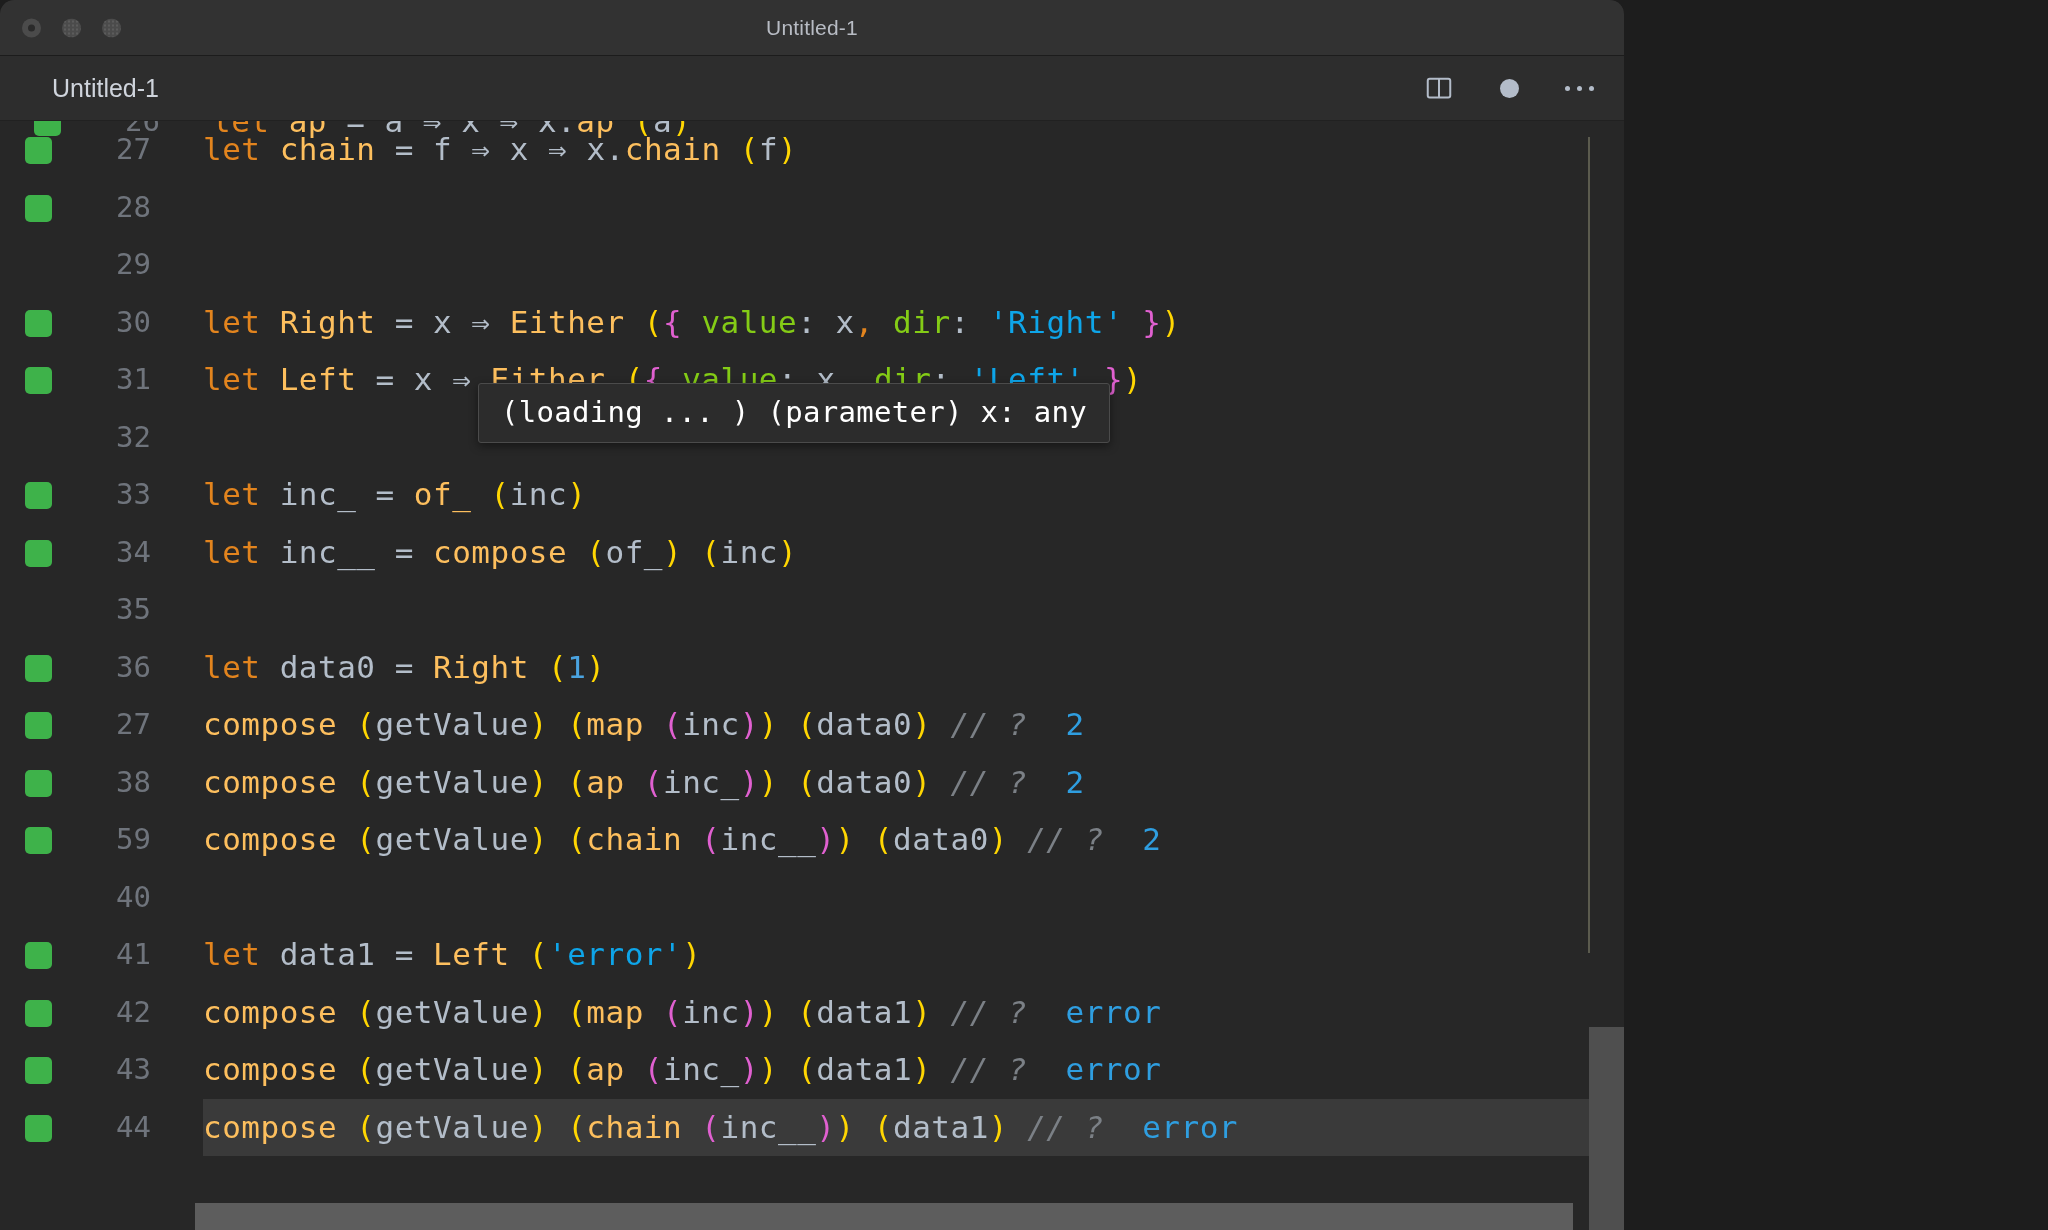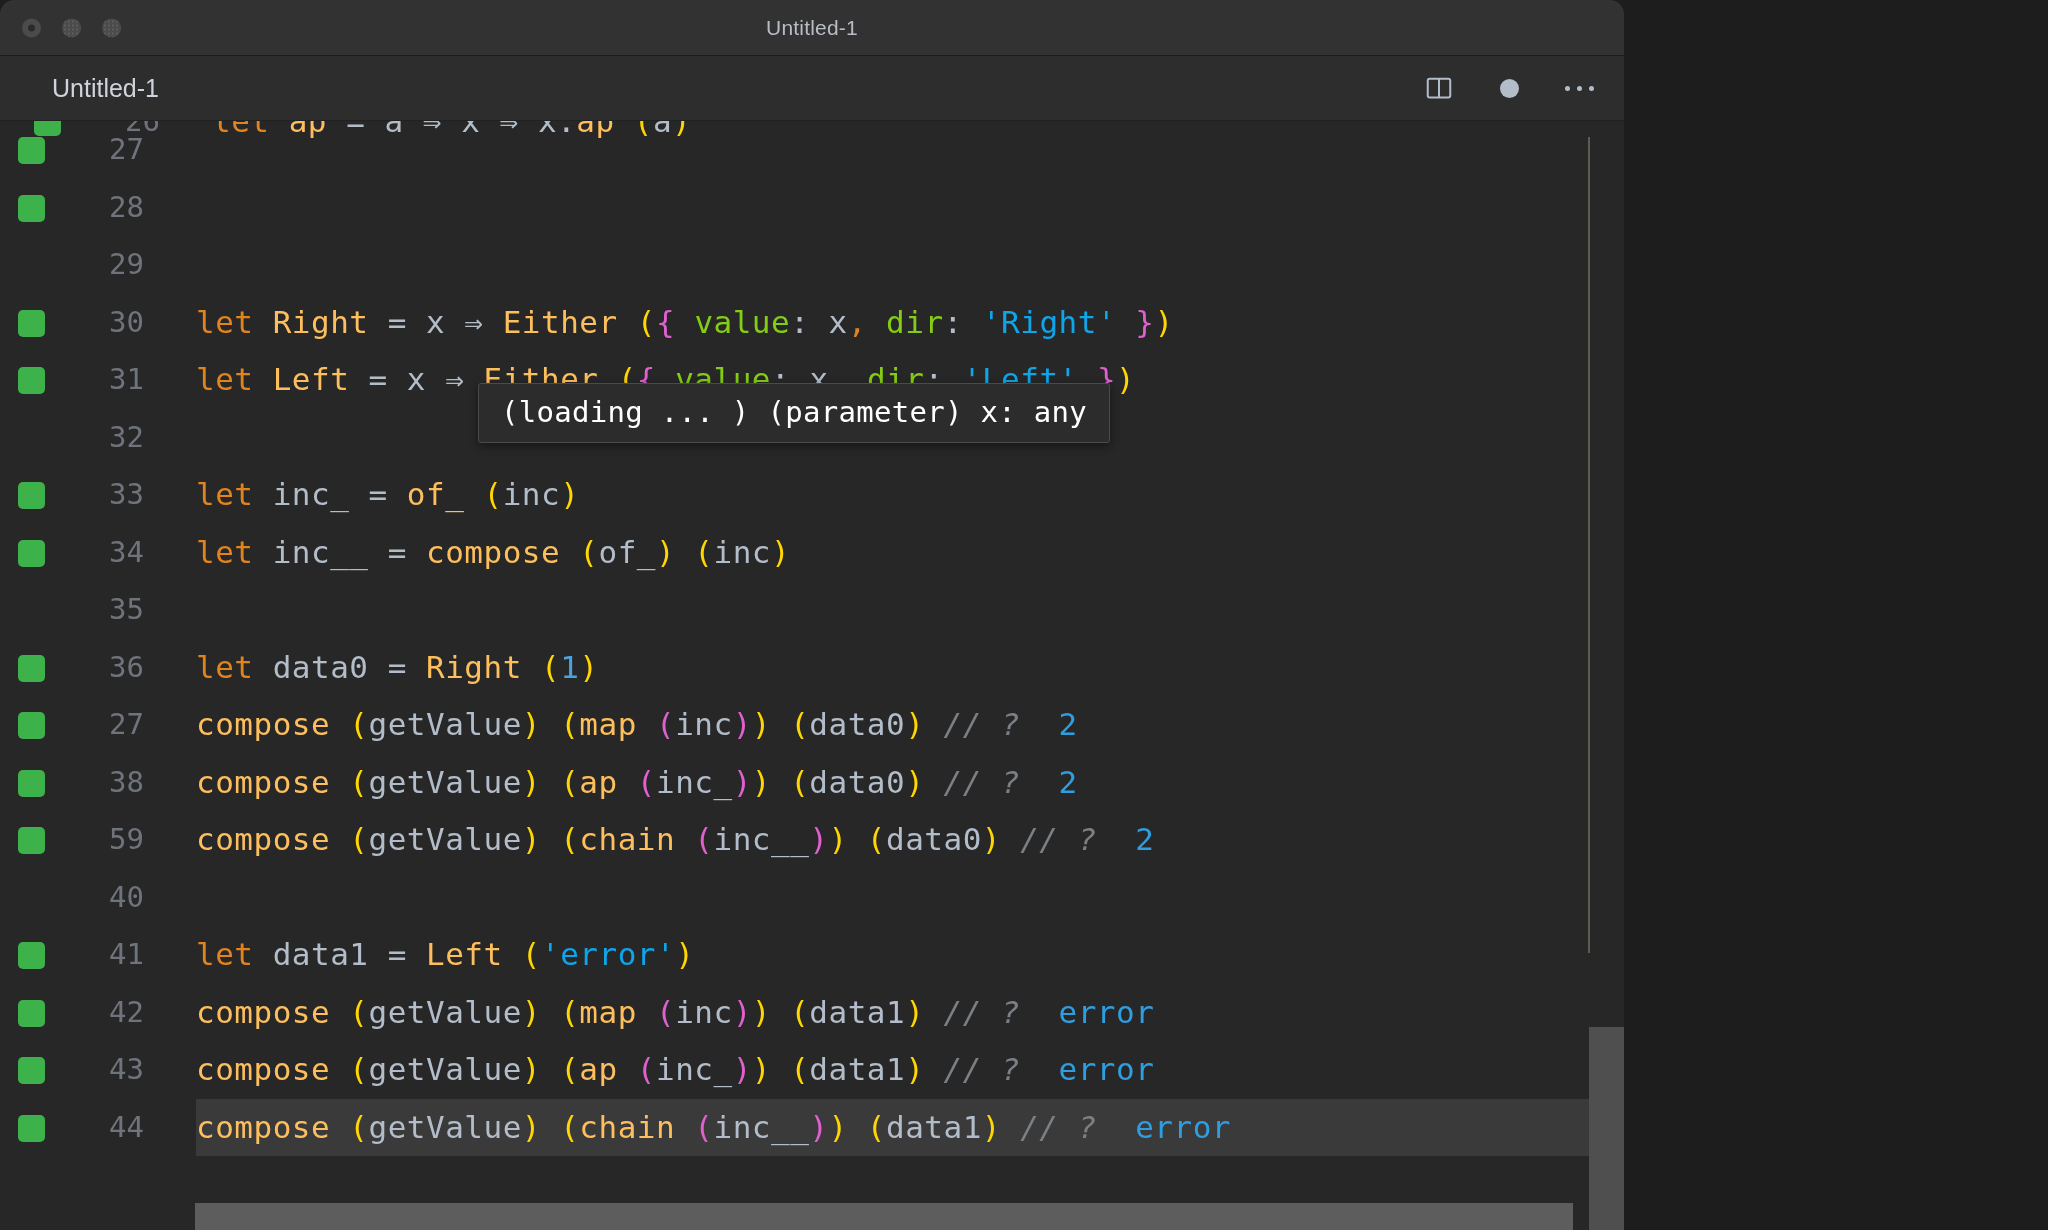--- a/index.html
+++ b/index.html
@@ -121,21 +121,21 @@
   #editor {
     position: relative;
     height: 1109px;
     background: #272727;
     overflow: hidden;
     font-family: "DejaVu Sans Mono", monospace;
     padding-left: 20px;
   }
   #code-layer {
     position: absolute;
-    left: 4px; top: -30px;
+    left: 11px; top: -30px;
     width: 100%;
   }
   .row {
     position: relative;
     height: 57.5px;
     line-height: 57.5px;
     white-space: nowrap;
   }
   .row.current::before {
     content: "";
@@ -278,20 +278,21 @@
         <span class="lineno">26</span>
         <span class="code"><span class="kw">let</span> <span class="fn">ap</span> <span class="op">=</span> <span class="id">a</span> <span class="op">⇒</span> <span class="id">x</span> <span class="op">⇒</span> <span class="id">x</span><span class="op">.</span><span class="fn">ap</span> <span class="p1">(</span><span class="id">a</span><span class="p1">)</span></span>
       </div>
     </div>
 
     <div id="code-layer" style="top:0">
 
       <div class="row">
         <span class="gutter-mark"></span>
         <span class="lineno">27</span>
+        <span class="code"><span class="kw">let</span> <span class="fn">chain</span> <span class="op">=</span> <span class="id">f</span> <span class="op">⇒</span> <span class="id">x</span> <span class="op">⇒</span> <span class="id">x</span><span class="op">.</span><span class="fn">chain</span> <span class="p1">(</span><span class="id">f</span><span class="p1">)</span></span>
       </div>
 
       <div class="row">
         <span class="gutter-mark"></span>
         <span class="lineno">28</span>
       </div>
 
       <div class="row">
         <span class="lineno">29</span>
         <span class="code"></span>

